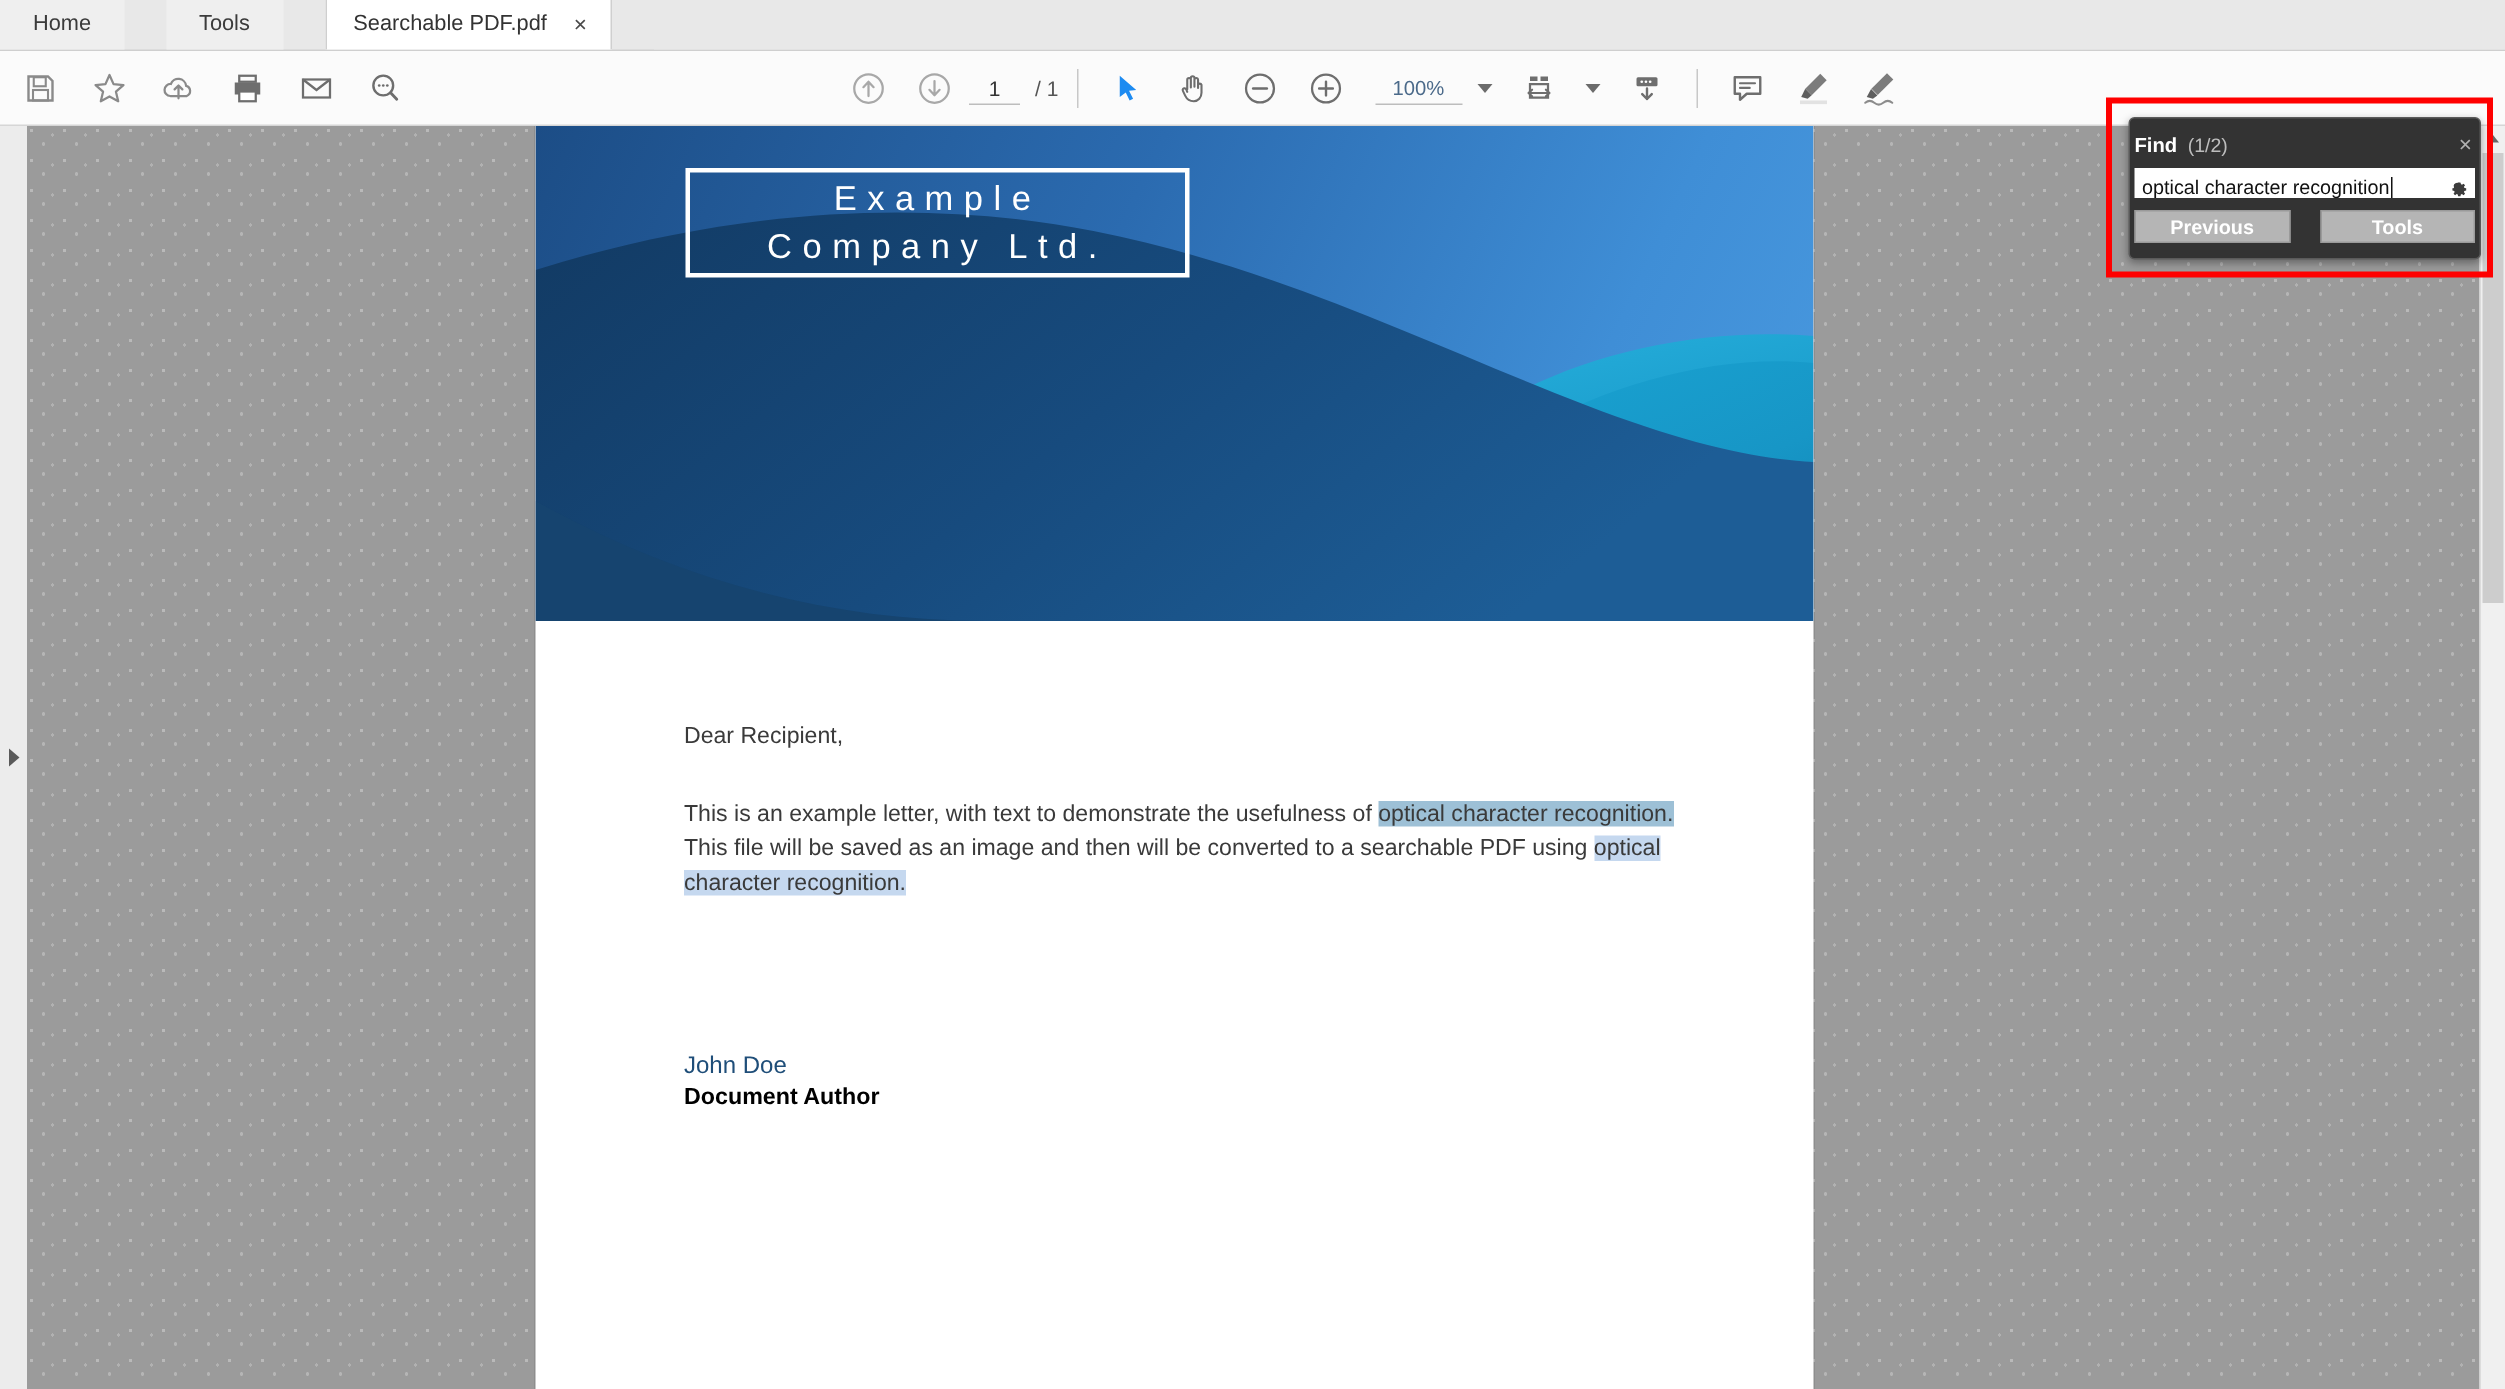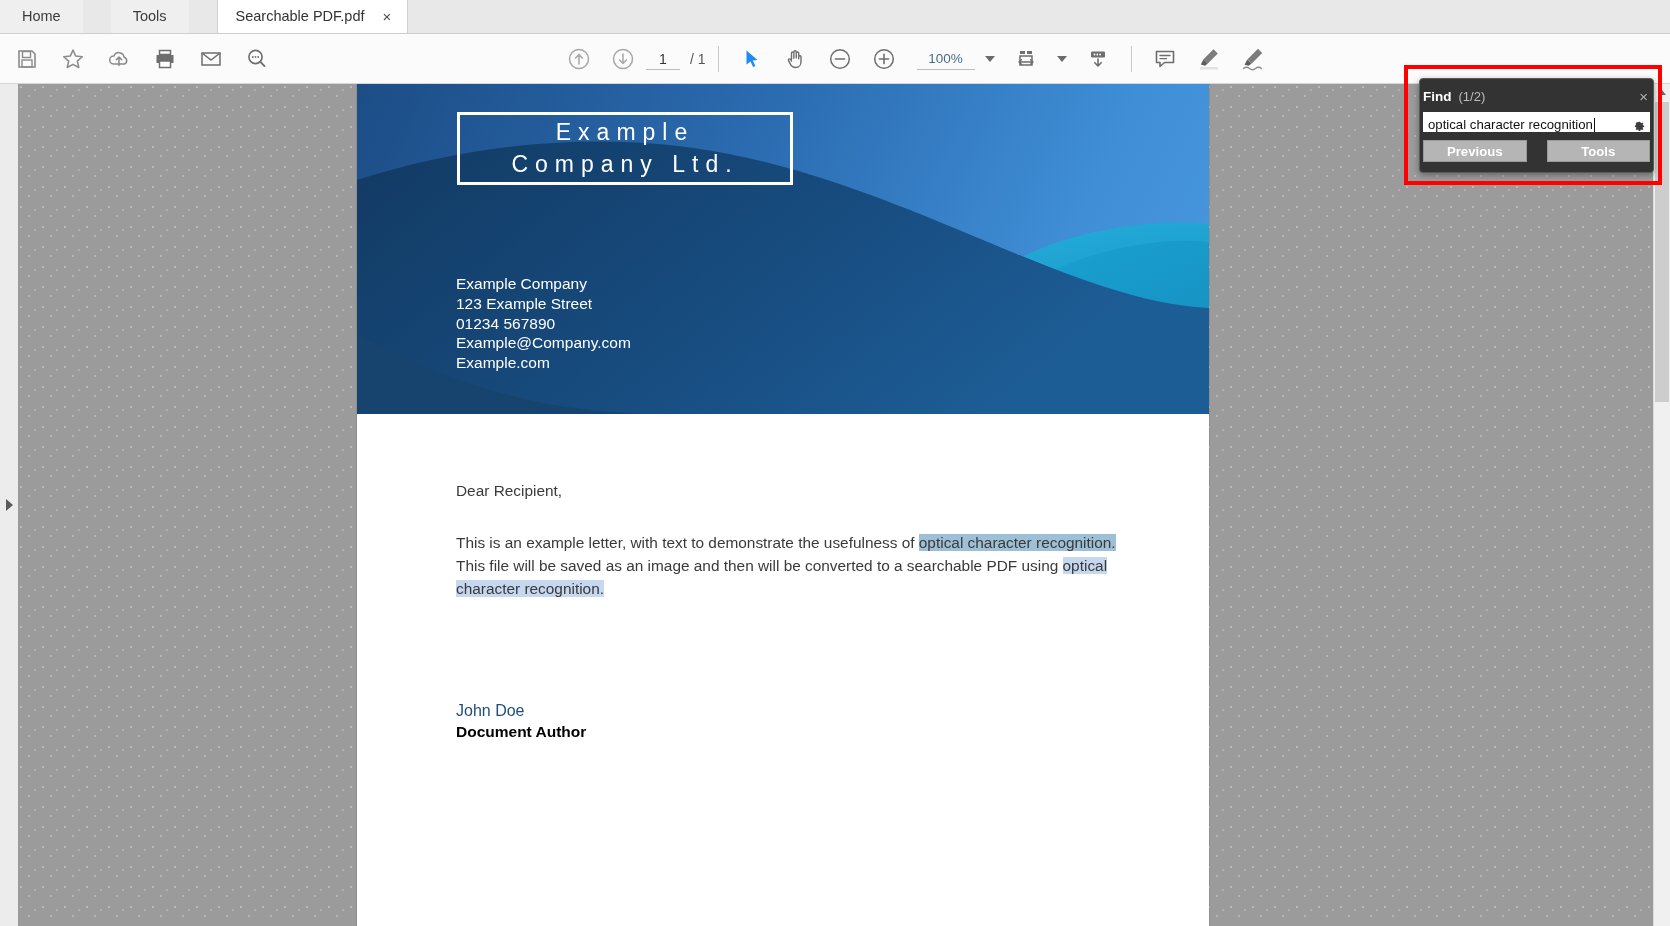--- a/index.html
+++ b/index.html
@@ -425,27 +425,20 @@
             <path d="M0 250 C 90 300, 190 330, 300 330 L 0 330 Z" fill="#16446f"></path>
             <path d="M296 330 C 400 322, 470 292, 540 256 C 612 219, 690 194, 770 188 C 800 186, 828 186, 852 188
                      L 852 330 Z" fill="none"></path>
           </svg>
 
           <div class="title-box">
             <div class="line">Example</div>
             <div class="line">Company Ltd.</div>
           </div>
 
-          <div class="contact">
-            <div>Example Company</div>
-            <div>123 Example Street</div>
-            <div>01234 567890</div>
-            <div>Example@Company.com</div>
-            <div>Example.com</div>
-          </div>
         </div>
 
         <div class="letter-body">
           <p>Dear Recipient,</p>
           <p><span>This is an example letter, with text to demonstrate the usefulness of </span><span class="hl-active">optical character recognition.</span><span> This file will be saved as an image and then will be converted to a searchable PDF using </span><span class="hl-match">optical character recognition.</span></p>
         </div>
 
         <div class="sig">
           <div class="name">John Doe</div>
           <div class="role">Document Author</div>

